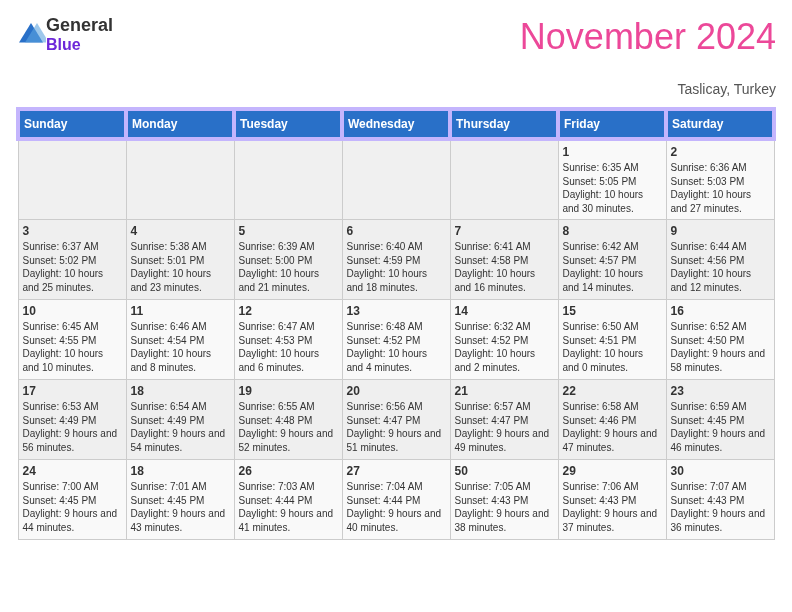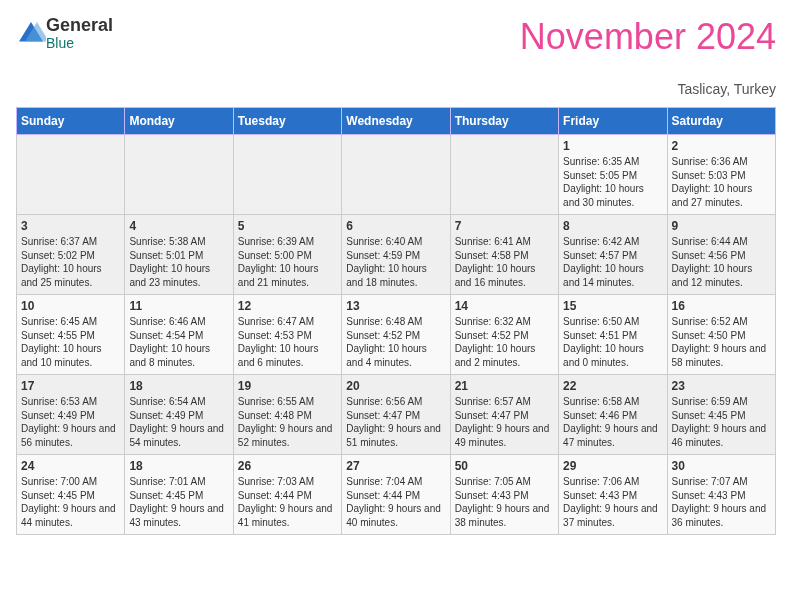--- a/index.html
+++ b/index.html
@@ -24,23 +24,23 @@
       display: flex;
       flex-direction: column;
       line-height: 1.1;
     }
     .logo-general {
       font-size: 18px;
       font-weight: bold;
       color: #333;
     }
     .logo-blue {
-      font-size: 14px;
-      font-weight: normal;
-      color: #0f766e;
+      font-size: 16px;
+      font-weight: bold;
+      color: #6d28d9;
     }
     .logo-icon {
       width: 30px;
       height: 30px;
     }
     .title-area {
       text-align: right;
     }
     .month-title {
       font-size: 36px;
@@ -56,21 +56,21 @@
       width: 100%;
       border-collapse: collapse;
       table-layout: fixed;
     }
     .calendar thead tr th {
       background: #2970c8;
       color: #fff;
       font-size: 12px;
       font-weight: bold;
       padding: 6px 4px;
-      border: 1px solid #c4b5fd;
+      border: 4px solid #c4b5fd;
       text-align: left;
     }
     .calendar tbody tr td {
       border: 1px solid #ccc;
       vertical-align: top;
       padding: 4px;
       font-size: 10px;
       color: #333;
       height: 80px;
       background: #fff;

